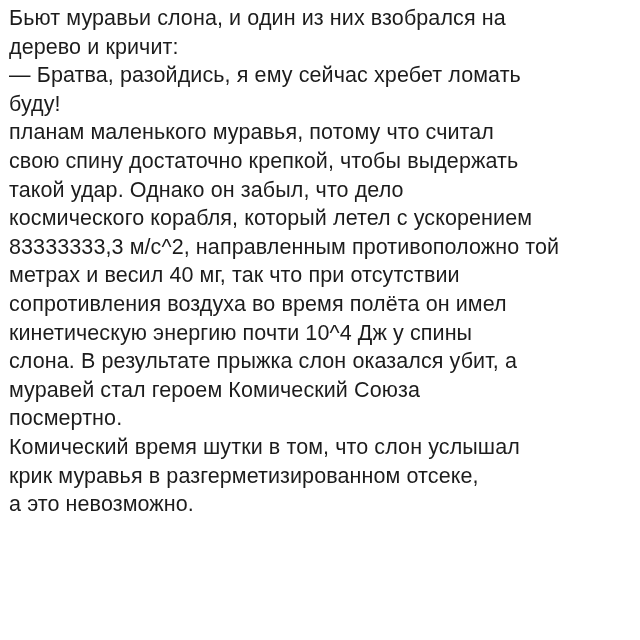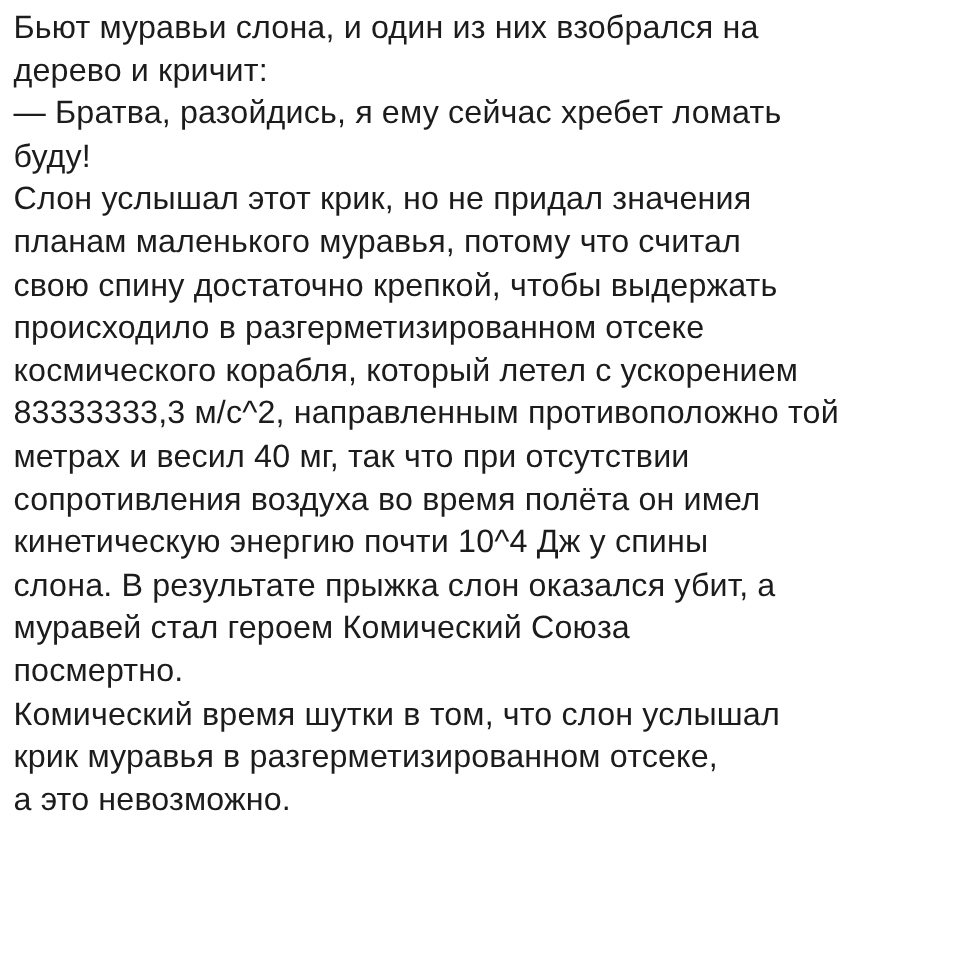--- a/index.html
+++ b/index.html
@@ -30,24 +30,23 @@
   }
 </style>
 </head>
 <body>
 
 <div class="joke-text">
   <div class="joke-line">Бьют муравьи слона, и один из них взобрался на</div>
   <div class="joke-line">дерево и кричит:</div>
   <div class="joke-line">— Братва, разойдись, я ему сейчас хребет ломать</div>
   <div class="joke-line">буду!</div>
-  <div class="joke-line">Слон услышал этот крик, но не придал значения</div>
   <div class="joke-line">планам маленького муравья, потому что считал</div>
   <div class="joke-line">свою спину достаточно крепкой, чтобы выдержать</div>
-  <div class="joke-line">происходило в разгерметизированном отсеке</div>
+  <div class="joke-line">такой удар. Однако он забыл, что дело</div>
   <div class="joke-line">космического корабля, который летел с ускорением</div>
   <div class="joke-line">83333333,3 м/с^2, направленным противоположно той</div>
   <div class="joke-line">метрах и весил 40 мг, так что при отсутствии</div>
   <div class="joke-line">сопротивления воздуха во время полёта он имел</div>
   <div class="joke-line">кинетическую энергию почти 10^4 Дж у спины</div>
   <div class="joke-line">слона. В результате прыжка слон оказался убит, а</div>
   <div class="joke-line">муравей стал героем Комический Союза</div>
   <div class="joke-line">посмертно.</div>
   <div class="joke-line">Комический время шутки в том, что слон услышал</div>
   <div class="joke-line">крик муравья в разгерметизированном отсеке,</div>

